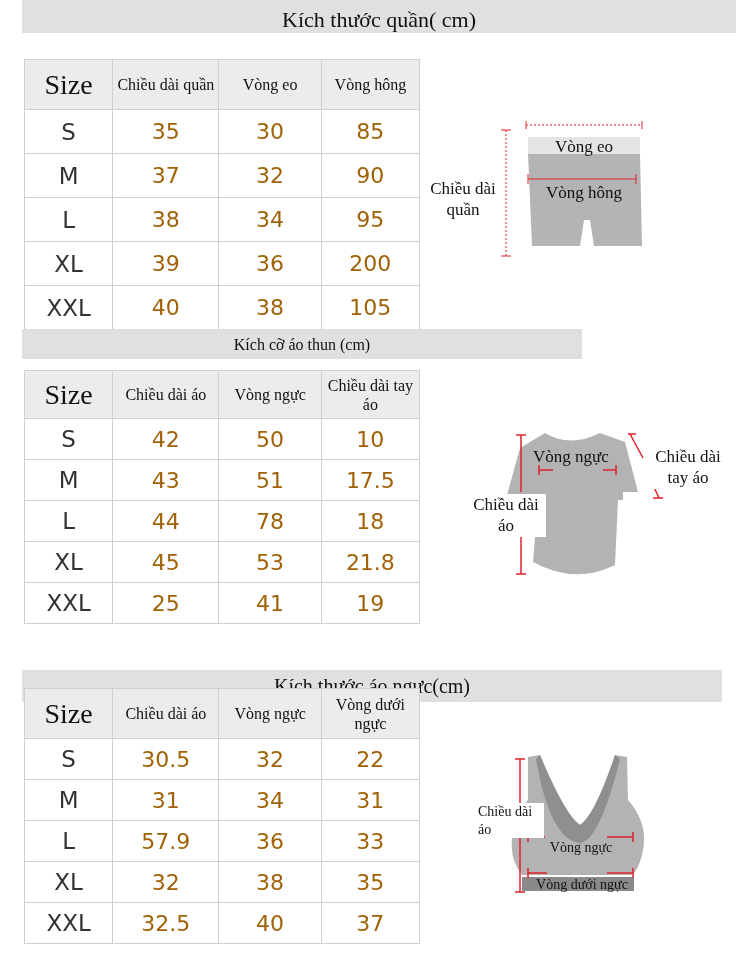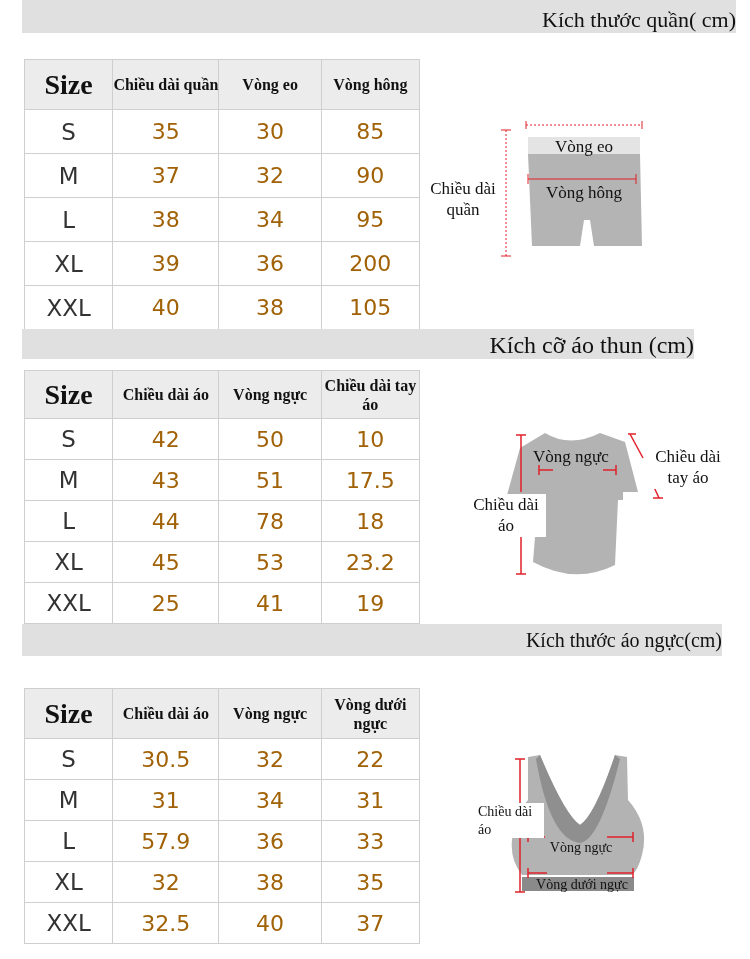--- a/index.html
+++ b/index.html
@@ -1,24 +1,24 @@
 <!DOCTYPE html>
 <html><head>
   <meta charset="utf-8">
   <style>
     html, body { margin: 0; padding: 0; background: #ffffff; }
     body { width: 750px; height: 959px; position: relative; overflow: hidden; font-family: "Liberation Serif", serif; color: #111; }
-    .banner { position: absolute; background: #e0e0e0; text-align: right; font-family: "Liberation Serif", serif; color: #111; }
+    .banner { position: absolute; background: #e0e0e0; text-align: center; font-family: "Liberation Serif", serif; color: #111; }
     #banner-1 { left: 22px; top: 0; width: 714px; height: 33px; line-height: 40px; font-size: 22px; }
-    #banner-2 { left: 22px; top: 329px; width: 672px; height: 30px; line-height: 32px; font-size: 24px; }
-    #banner-3 { left: 22px; top: 624px; width: 700px; height: 32px; line-height: 32px; font-size: 20px; }
+    #banner-2 { left: 22px; top: 329px; width: 560px; height: 30px; line-height: 32px; font-size: 16px; }
+    #banner-3 { left: 22px; top: 670px; width: 700px; height: 32px; line-height: 32px; font-size: 20px; }
 
     table.size { position: absolute; border-collapse: collapse; table-layout: fixed; }
     table.size td, table.size th { border: 1px solid #cfcfcf; padding: 0; text-align: center; vertical-align: middle; }
-    table.size th { background: #ececec; font-weight: bold; font-family: "Liberation Serif", serif; color: #111; font-size: 16px; line-height: 19px; }
+    table.size th { background: #ececec; font-weight: normal; font-family: "Liberation Serif", serif; color: #111; font-size: 16px; line-height: 19px; }
     table.size th.sz { font-size: 28px; }
     table.size td { font-family: "DejaVu Sans", sans-serif; color: #a16207; font-size: 22px; }
     table.size td.sz { color: #333; font-size: 23px; }
     #t1 { left: 24px; top: 59px; width: 396px; }
     #t2 { left: 24px; top: 370px; width: 396px; }
     #t3 { left: 24px; top: 688px; width: 396px; }
     #t1 .hrow { height: 50px; } #t1 .drow { height: 44px; }
     #t2 .hrow { height: 48px; } #t2 .drow { height: 41px; }
     #t3 .hrow { height: 50px; } #t3 .drow { height: 41px; }
     .c0 { width: 88px; } .c1 { width: 106px; } .c2 { width: 102px; } .c3 { width: 98px; }
@@ -129,21 +129,21 @@
   <tr class="drow">
     <td class="sz">L</td>
     <td>44</td>
     <td>78</td>
     <td>18</td>
   </tr>
   <tr class="drow">
     <td class="sz">XL</td>
     <td>45</td>
     <td>53</td>
-    <td>23.2</td>
+    <td>21.8</td>
   </tr>
   <tr class="drow">
     <td class="sz">XXL</td>
     <td>25</td>
     <td>41</td>
     <td>19</td>
   </tr>
 </tbody>
   </table>
 

